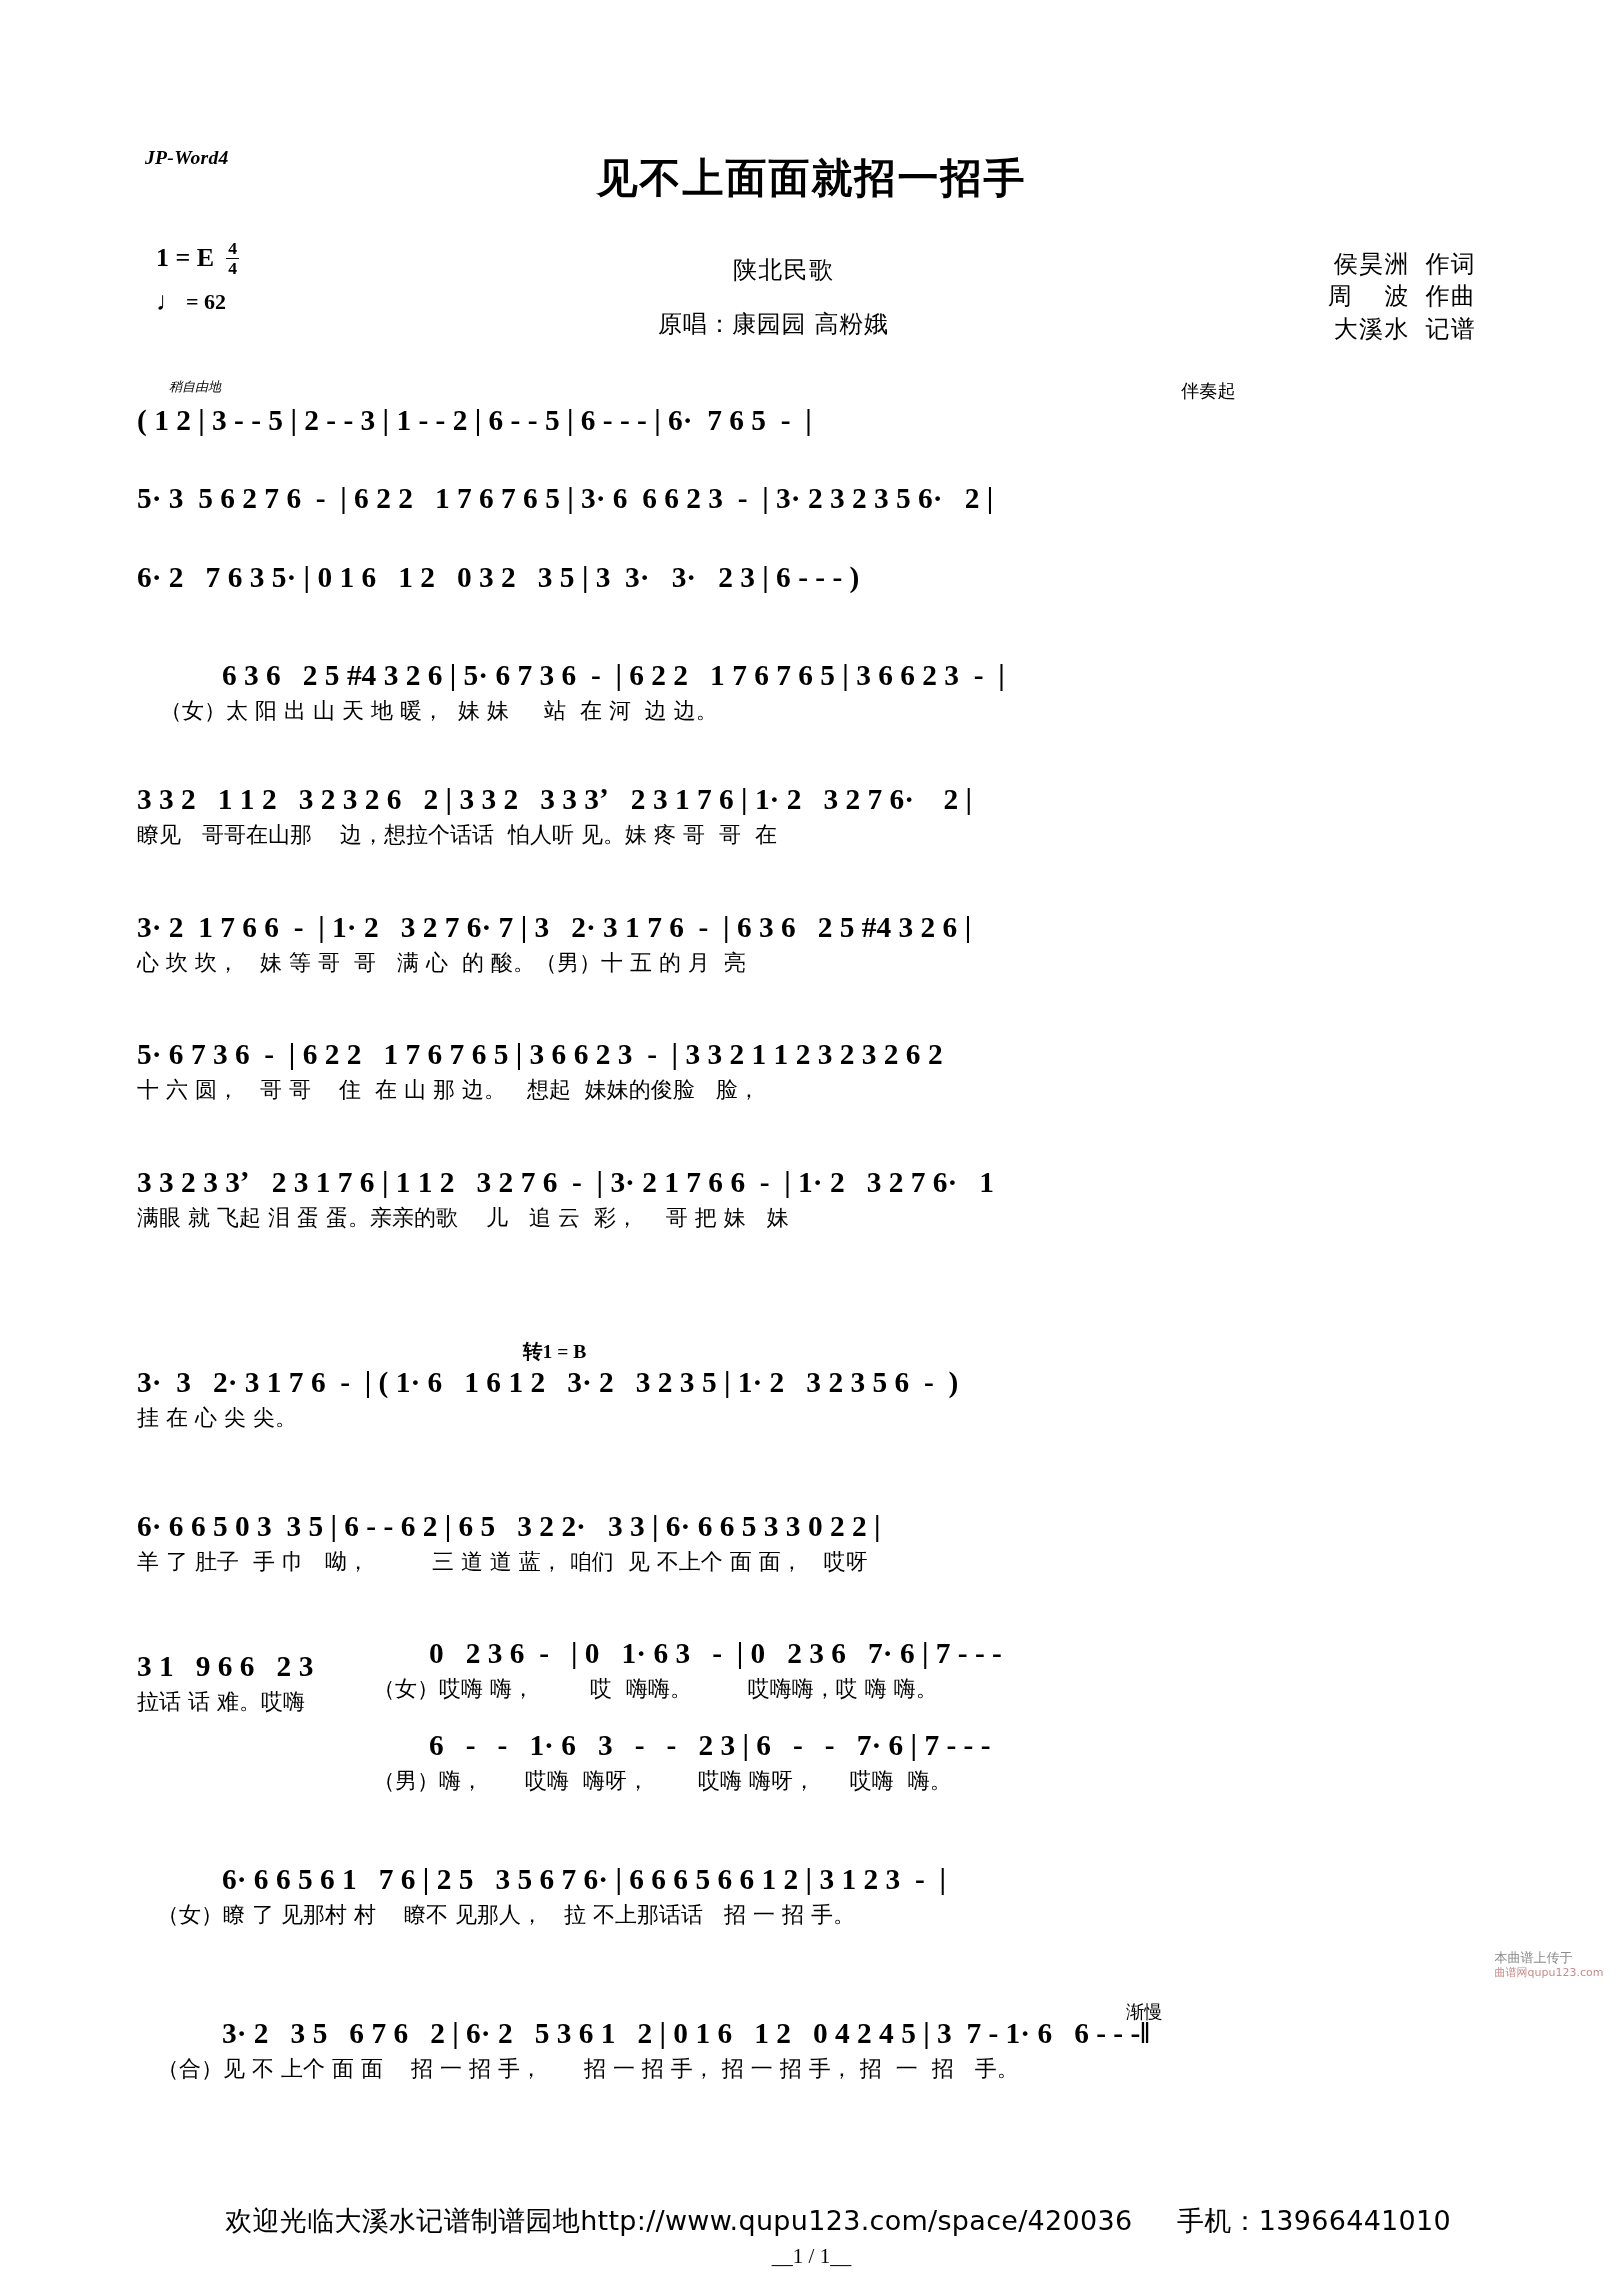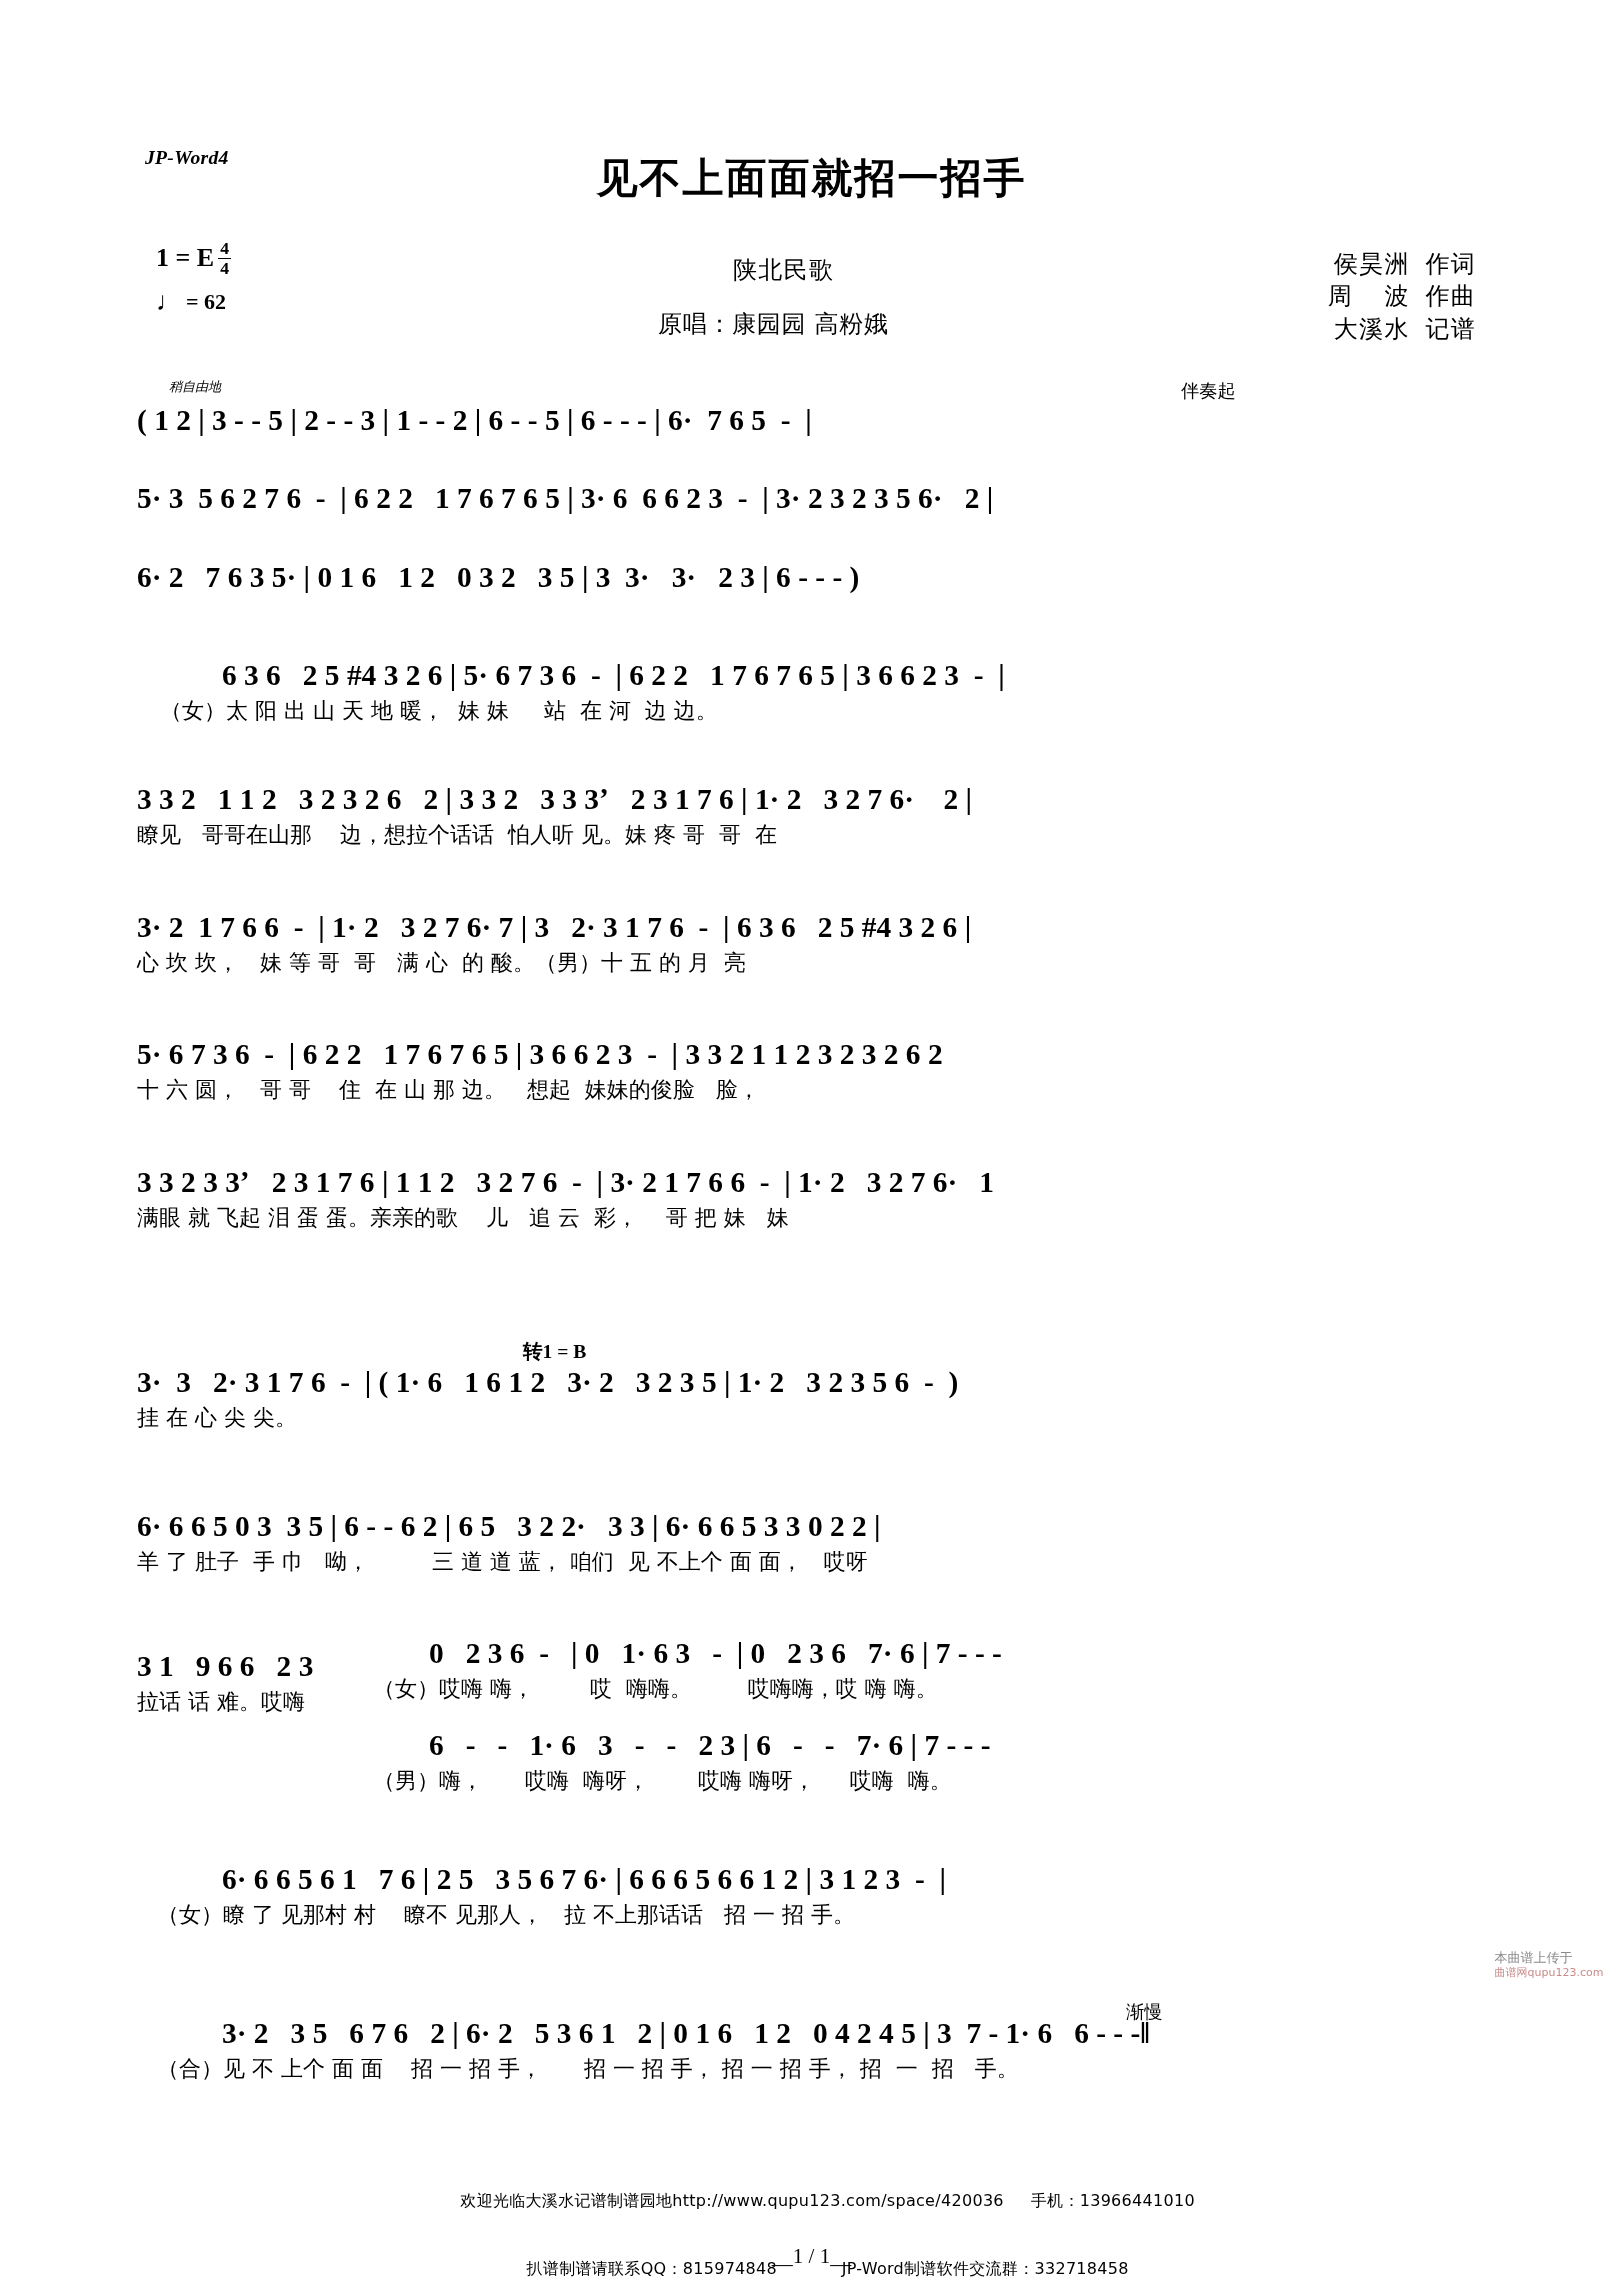--- a/index.html
+++ b/index.html
@@ -49,21 +49,21 @@
     position: absolute;
     left: 156px;
     top: 243px;
     font-family: "Liberation Serif", serif;
     font-size: 26px;
     font-weight: bold;
   }
   .key-line1 {
     display: flex;
     align-items: flex-start;
-    gap: 4px;
+    gap: 12px;
   }
   .fraction {
     display: inline-block;
     text-align: center;
     font-size: 17.7px;
     line-height: 1.05;
     font-weight: bold;
     position: relative;
     top: -3.9px;
   }
@@ -168,21 +168,21 @@
   
   .footer {
     position: absolute;
     left: 0;
     right: 0;
     top: 2172px;
     text-align: center;
     font-family: "DejaVu Sans", sans-serif;
   }
   .footer-row {
-    font-size: 16px;
+    font-size: 27px;
     letter-spacing: 0.3px;
     margin-bottom: 9.2px;
     white-space: pre;
   }
   .page-num {
     position: absolute;
     left: 0; right: 0;
     top: 2244px;
     text-align: center;
     font-family: "Liberation Serif", serif;

